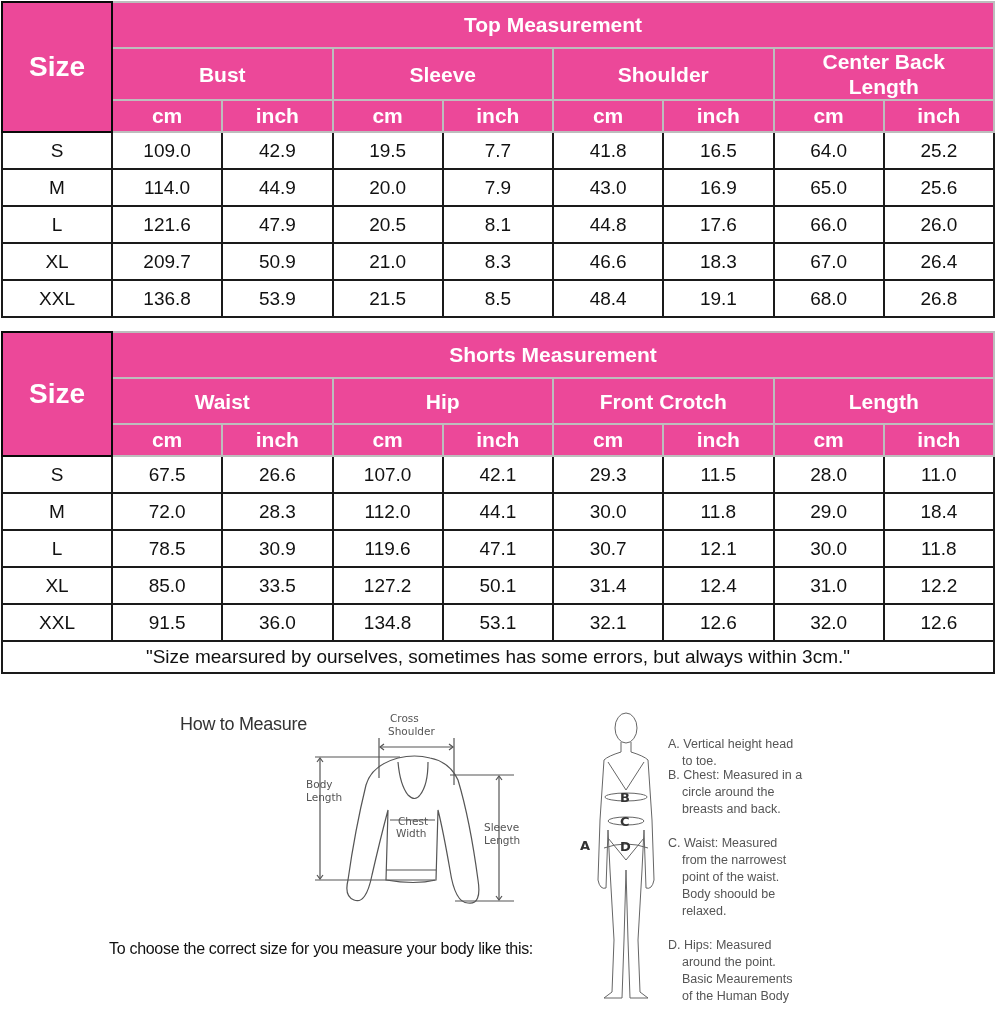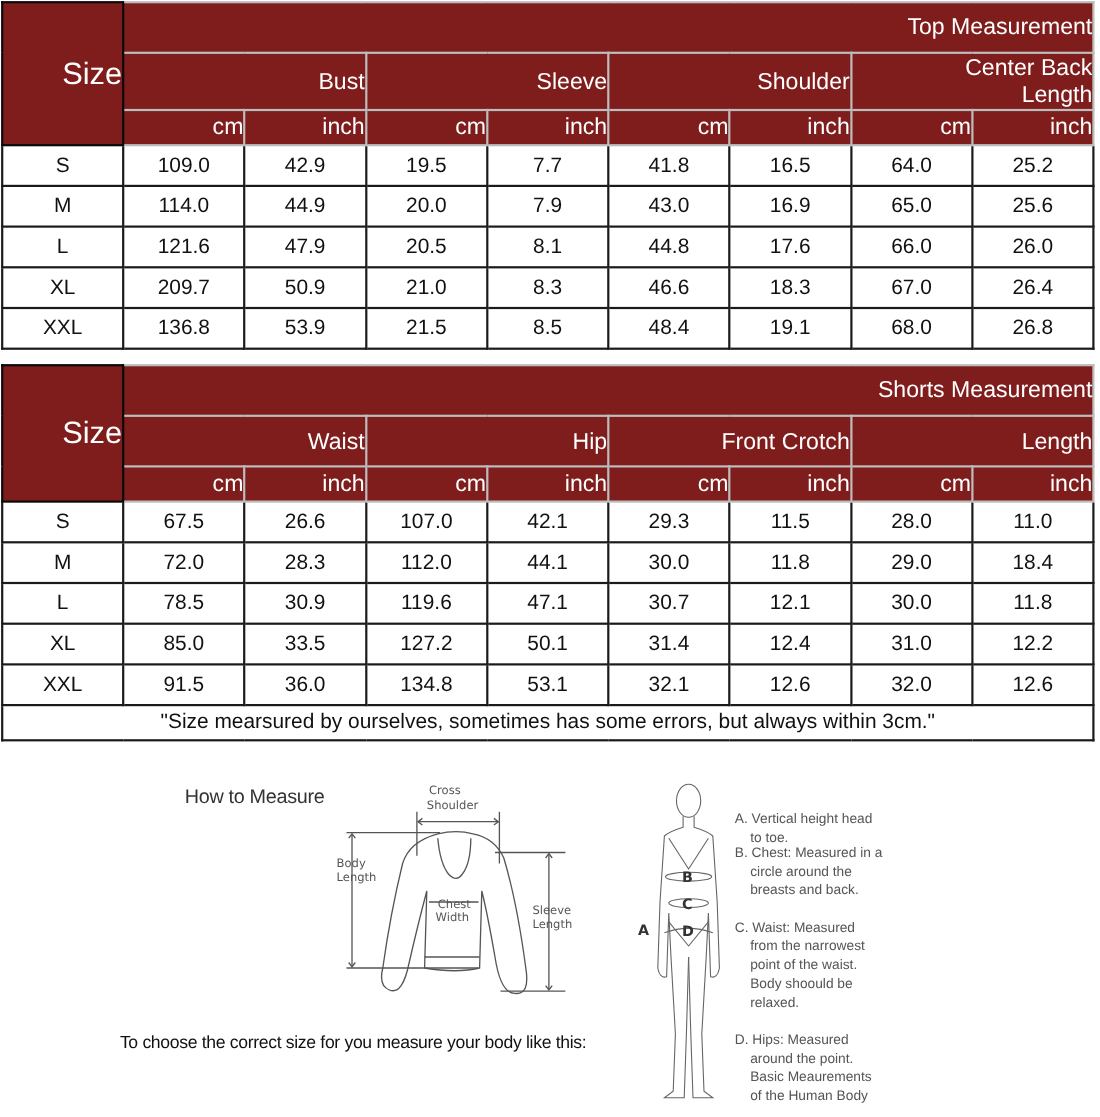--- a/index.html
+++ b/index.html
@@ -1,28 +1,28 @@
 <!DOCTYPE html>
 <html><head>
 <meta charset="utf-8">
 <style>
   html,body{margin:0;padding:0;background:#fff;}
   body{width:1000px;height:1015px;position:relative;overflow:hidden;font-family:"Liberation Sans",sans-serif;color:#111;}
   table.sz{position:absolute;left:1px;border-collapse:collapse;table-layout:fixed;width:994px;}
   table.sz td{border:2px solid #1a1a1a;text-align:center;padding:0;font-size:19px;}
-  table.sz td.h{background:#7f1d1d;color:#fff;font-weight:normal;border-color:#bdbdbd;text-align:right;}
+  table.sz td.h{background:#ec4899;color:#fff;font-weight:bold;border-color:#bdbdbd;}
   table.sz td.h.size{border-color:#0a0a0a;font-size:28px;}
   table.sz td.title{font-size:21px;}
   table.sz td.grp{font-size:21px;line-height:25px;}
   table.sz td.unit{font-size:21px;}
   table.sz td.v{background:#fff;color:#111;}
   #top{top:1px;}
   #shorts{top:331px;}
   .note{font-size:19px !important;}
-  .how{position:absolute;left:168px;top:714px;font-size:18px;color:#333;letter-spacing:-0.3px;}
+  .how{position:absolute;left:180px;top:714px;font-size:18px;color:#333;letter-spacing:-0.3px;}
   .choose{position:absolute;left:109px;top:940px;font-size:16px;color:#111;letter-spacing:-0.3px;}
   svg text{font-family:"DejaVu Sans",sans-serif;}
   .legend{position:absolute;left:668px;font-size:12.5px;color:#555;line-height:17px;width:160px;}
   .legend .ind{padding-left:14px;display:block;}
 </style>
 </head>
 <body>
 
 <table class="sz" id="top">
   <colgroup>

